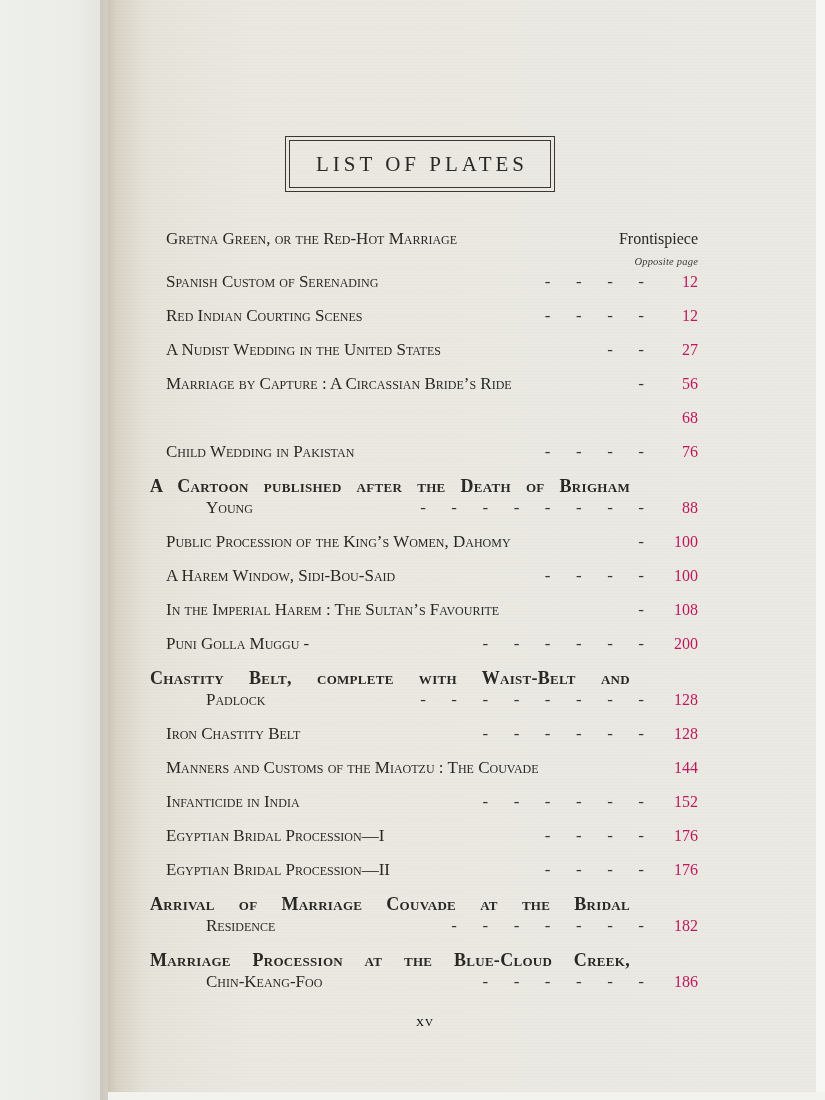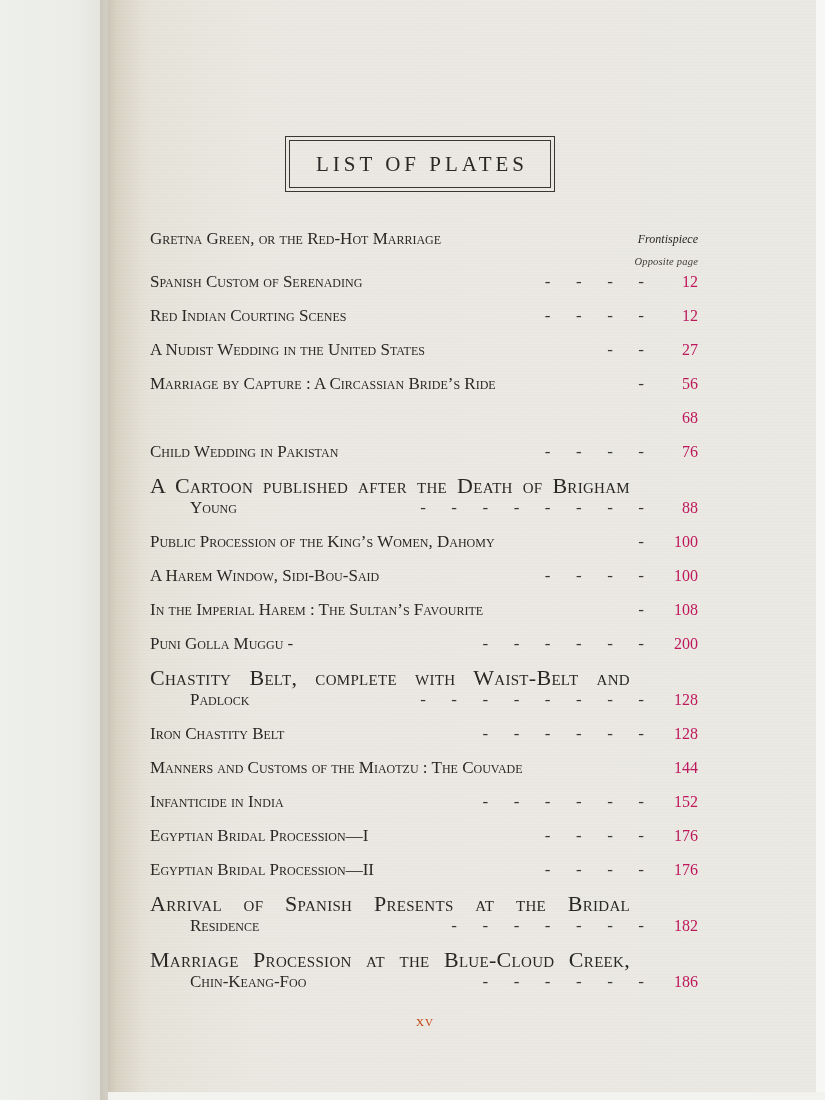--- a/index.html
+++ b/index.html
@@ -83,20 +83,21 @@
       left: 150px; top: 228px;
       width: 548px;
     }
     .row {
       position: relative;
       display: flex;
       align-items: flex-end;
       font-variant: small-caps;
       font-size: 17px;
       line-height: 22px;
+      margin-left: 16px;
     }
     .row .title {
       flex: 0 1 auto;
       white-space: nowrap;
     }
     .row .leader {
       flex: 1 1 auto;
       text-align: right;
       white-space: pre;
       color: #3a3733;
@@ -106,58 +107,58 @@
     }
     .row .page-no {
       flex: 0 0 44px;
       text-align: right;
       font-variant: normal;
       font-size: 16px;
       color: #be185d;
     }
     .row .frontis {
       font-variant: normal;
-      font-style: italic;
-      font-size: 12px;
+      font-size: 16px;
       flex: 0 0 auto;
       margin-left: auto;
     }
     .subheading {
       text-align: right;
       font-style: italic;
       font-size: 10.5px;
       font-weight: normal;
       color: #3e3b37;
       margin-top: 6px;
       margin-bottom: 4px;
       padding-right: 0px;
       letter-spacing: 0.2px;
     }
     .entry {
       margin-bottom: 12px;
     }
     .entry.two-line .line1 {
       font-variant: small-caps;
-      font-size: 22px;
+      font-size: 18px;
       line-height: 22px;
       white-space: nowrap;
       text-align: justify;
       text-align-last: justify;
       width: 480px;
       letter-spacing: 0.3px;
+      font-weight: bold;
     }
     .entry.two-line .row {
       padding-left: 40px;
     }
     .folio {
       position: absolute;
       left: 416px; top: 1012px;
       font-variant: small-caps;
       font-size: 16px;
-      color: #c2410c;
+      color: #000000;
       letter-spacing: 1px;
     }
   </style>
 </head>
 <body>
 
 <div class="left-page"></div>
 <div class="page"></div>
 <div class="gutter"></div>
 <div class="right-edge"></div>
@@ -290,21 +291,21 @@
     </div>
   </div>
   <div class="entry">
     <div class="row">
       <span class="title">Egyptian Bridal Procession—II</span>
       <span class="leader">-      -      -      -</span>
       <span class="page-no">176</span>
     </div>
   </div>
   <div class="entry two-line">
-    <div class="line1">Arrival of Spanish Presents at the Bridal</div>
+    <div class="line1">Arrival of Marriage Couvade at the Bridal</div>
     <div class="row">
       <span class="title">Residence</span>
       <span class="leader">-      -      -      -      -      -      -</span>
       <span class="page-no">182</span>
     </div>
   </div>
   <div class="entry two-line">
     <div class="line1">Marriage Procession at the Blue-Cloud Creek,</div>
     <div class="row">
       <span class="title">Chin-Keang-Foo</span>

